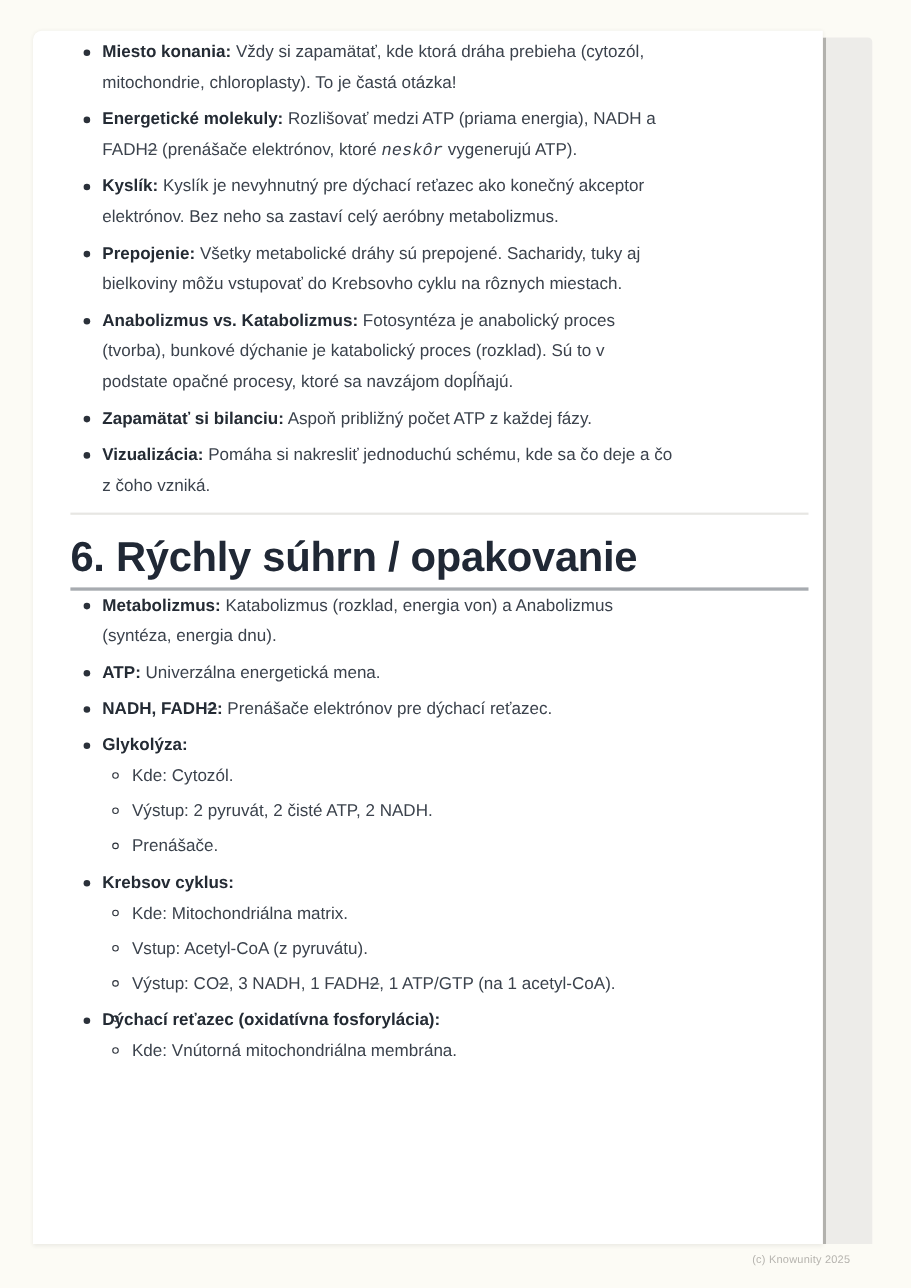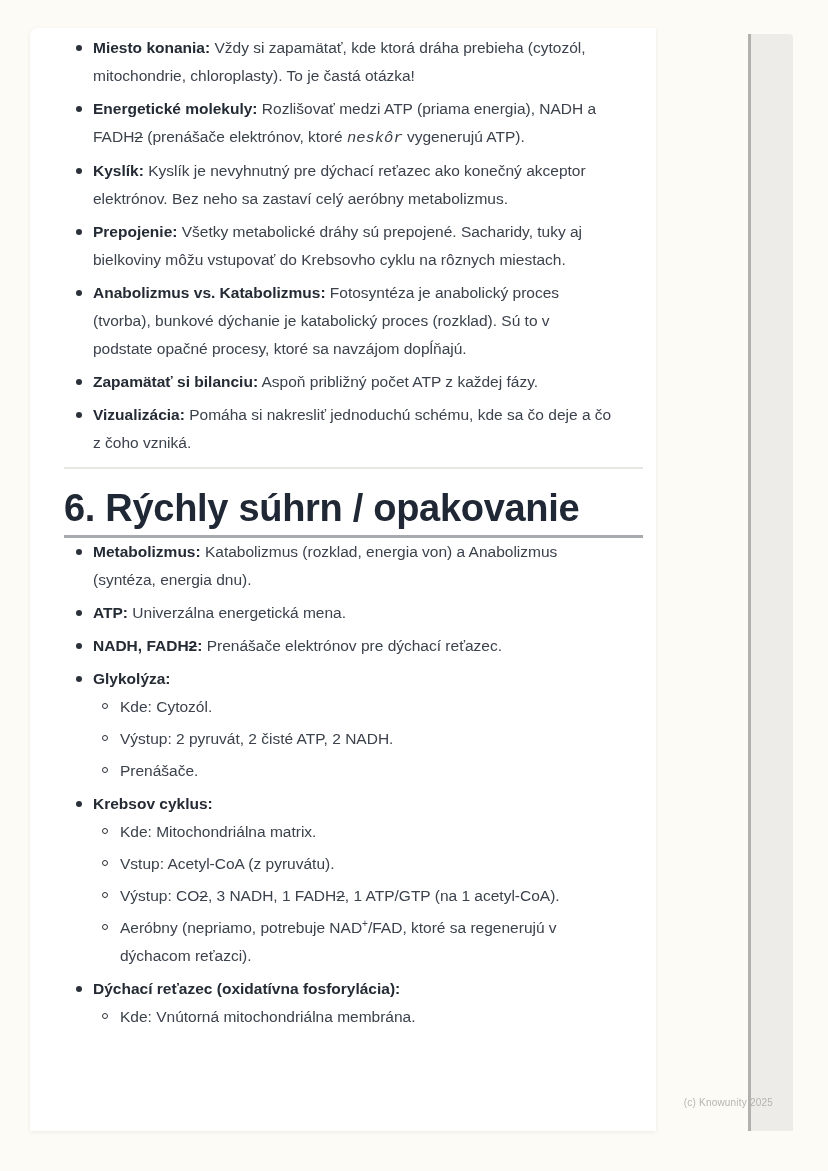--- a/index.html
+++ b/index.html
@@ -3,21 +3,21 @@
 <meta charset="utf-8">
 <style>
   html,body{margin:0;padding:0;}
   body{
     width:828px;height:1171px;
     background:var(--outer-bg,#fcfbf5);
     font-family:"Liberation Sans","DejaVu Sans",sans-serif;
     position:relative;overflow:hidden;
   }
   .page-card{
-    position:absolute;left:30px;top:28px;width:626px;height:1103px;
+    position:absolute;left:30px;top:28px;width:718px;height:1103px;
     background:var(--page-bg,#ffffff);
     border-radius:8px 0 0 0;
     box-shadow:0 1px 4px rgba(0,0,0,.07);
     overflow:hidden;
   }
   .content{
     padding:6px 13px 0 34px;
   }
   
   ul.doc-list,ul.sublist{list-style:none;margin:0;padding:0;}
@@ -46,21 +46,21 @@
   .divider-dark{height:3px;background:var(--divider-dark,#a7abb0);border:0;margin:8px 0 0 0;}
   .list-b{margin-top:16px;}
   
   .scroll-strip{
     position:absolute;left:748px;top:34px;width:45px;height:1097px;
     background:var(--strip-fill,#edece9);
     border-left:3px solid var(--strip-edge,#b2b1ad);
     border-radius:0 4px 0 0;box-sizing:border-box;z-index:2;
   }
   .watermark{
-    position:absolute;top:1097px;right:55px;z-index:3;
+    position:absolute;top:1140px;right:55px;z-index:3;
     font-size:10px;color:var(--watermark,#b6b4af);letter-spacing:.2px;
     white-space:nowrap;
   }
 </style>
 </head>
 <body style="--outer-bg: #fcfbf5; --page-bg: #ffffff; --heading-text: #202835; --bold-text: #242b34; --body-text: #3b424c; --divider-light: #e7e6e3; --divider-dark: #a7abb0; --marker: #2b313a; --strip-fill: #edece9; --strip-edge: #b2b1ad; --watermark: #b6b4af;">
 
 <div class="page-card">
   <div class="content">
 
@@ -86,21 +86,21 @@
         <li><span class="marker-disc"></span><span><span class="sg-bold">NADH, FADH</span><span class="sg-boldstrike">2</span><span class="sg-bold">:</span><span> Prenášače elektrónov pre dýchací reťazec.</span></span></li>
         <li><span class="marker-disc"></span><span><span class="sg-bold">Glykolýza:</span></span><ul class="sublist">
             <li><span class="marker-circle"></span><span><span>Kde: Cytozól.</span></span></li>
             <li><span class="marker-circle"></span><span><span>Výstup: 2 pyruvát, 2 čisté ATP, 2 NADH.</span></span></li>
             <li><span class="marker-circle"></span><span><span>Prenášače.</span></span></li>
           </ul></li>
         <li><span class="marker-disc"></span><span><span class="sg-bold">Krebsov cyklus:</span></span><ul class="sublist">
             <li><span class="marker-circle"></span><span><span>Kde: Mitochondriálna matrix.</span></span></li>
             <li><span class="marker-circle"></span><span><span>Vstup: Acetyl-CoA (z pyruvátu).</span></span></li>
             <li><span class="marker-circle"></span><span><span>Výstup: CO</span><span class="sg-strike">2</span><span>, 3 NADH, 1 FADH</span><span class="sg-strike">2</span><span>, 1 ATP/GTP (na 1 acetyl-CoA).</span></span></li>
-            <li><span class="marker-circle"></span><span><span>Aeróbny (nepriamo, potrebuje NAD</span><span class="sg-sup">+</span><span>/FAD, ktoré sa regenerujú v</span><br><span>dýchacom reťazci).</span></span></li>
+            <li><span class="marker-circle"></span></li>
           </ul></li>
         <li><span class="marker-disc"></span><span><span class="sg-bold">Dýchací reťazec (oxidatívna fosforylácia):</span></span><ul class="sublist">
             <li><span class="marker-circle"></span><span><span>Kde: Vnútorná mitochondriálna membrána.</span></span></li>
           </ul></li>
       </ul>
 
   </div>
 </div>
 
 <div class="scroll-strip"></div>

